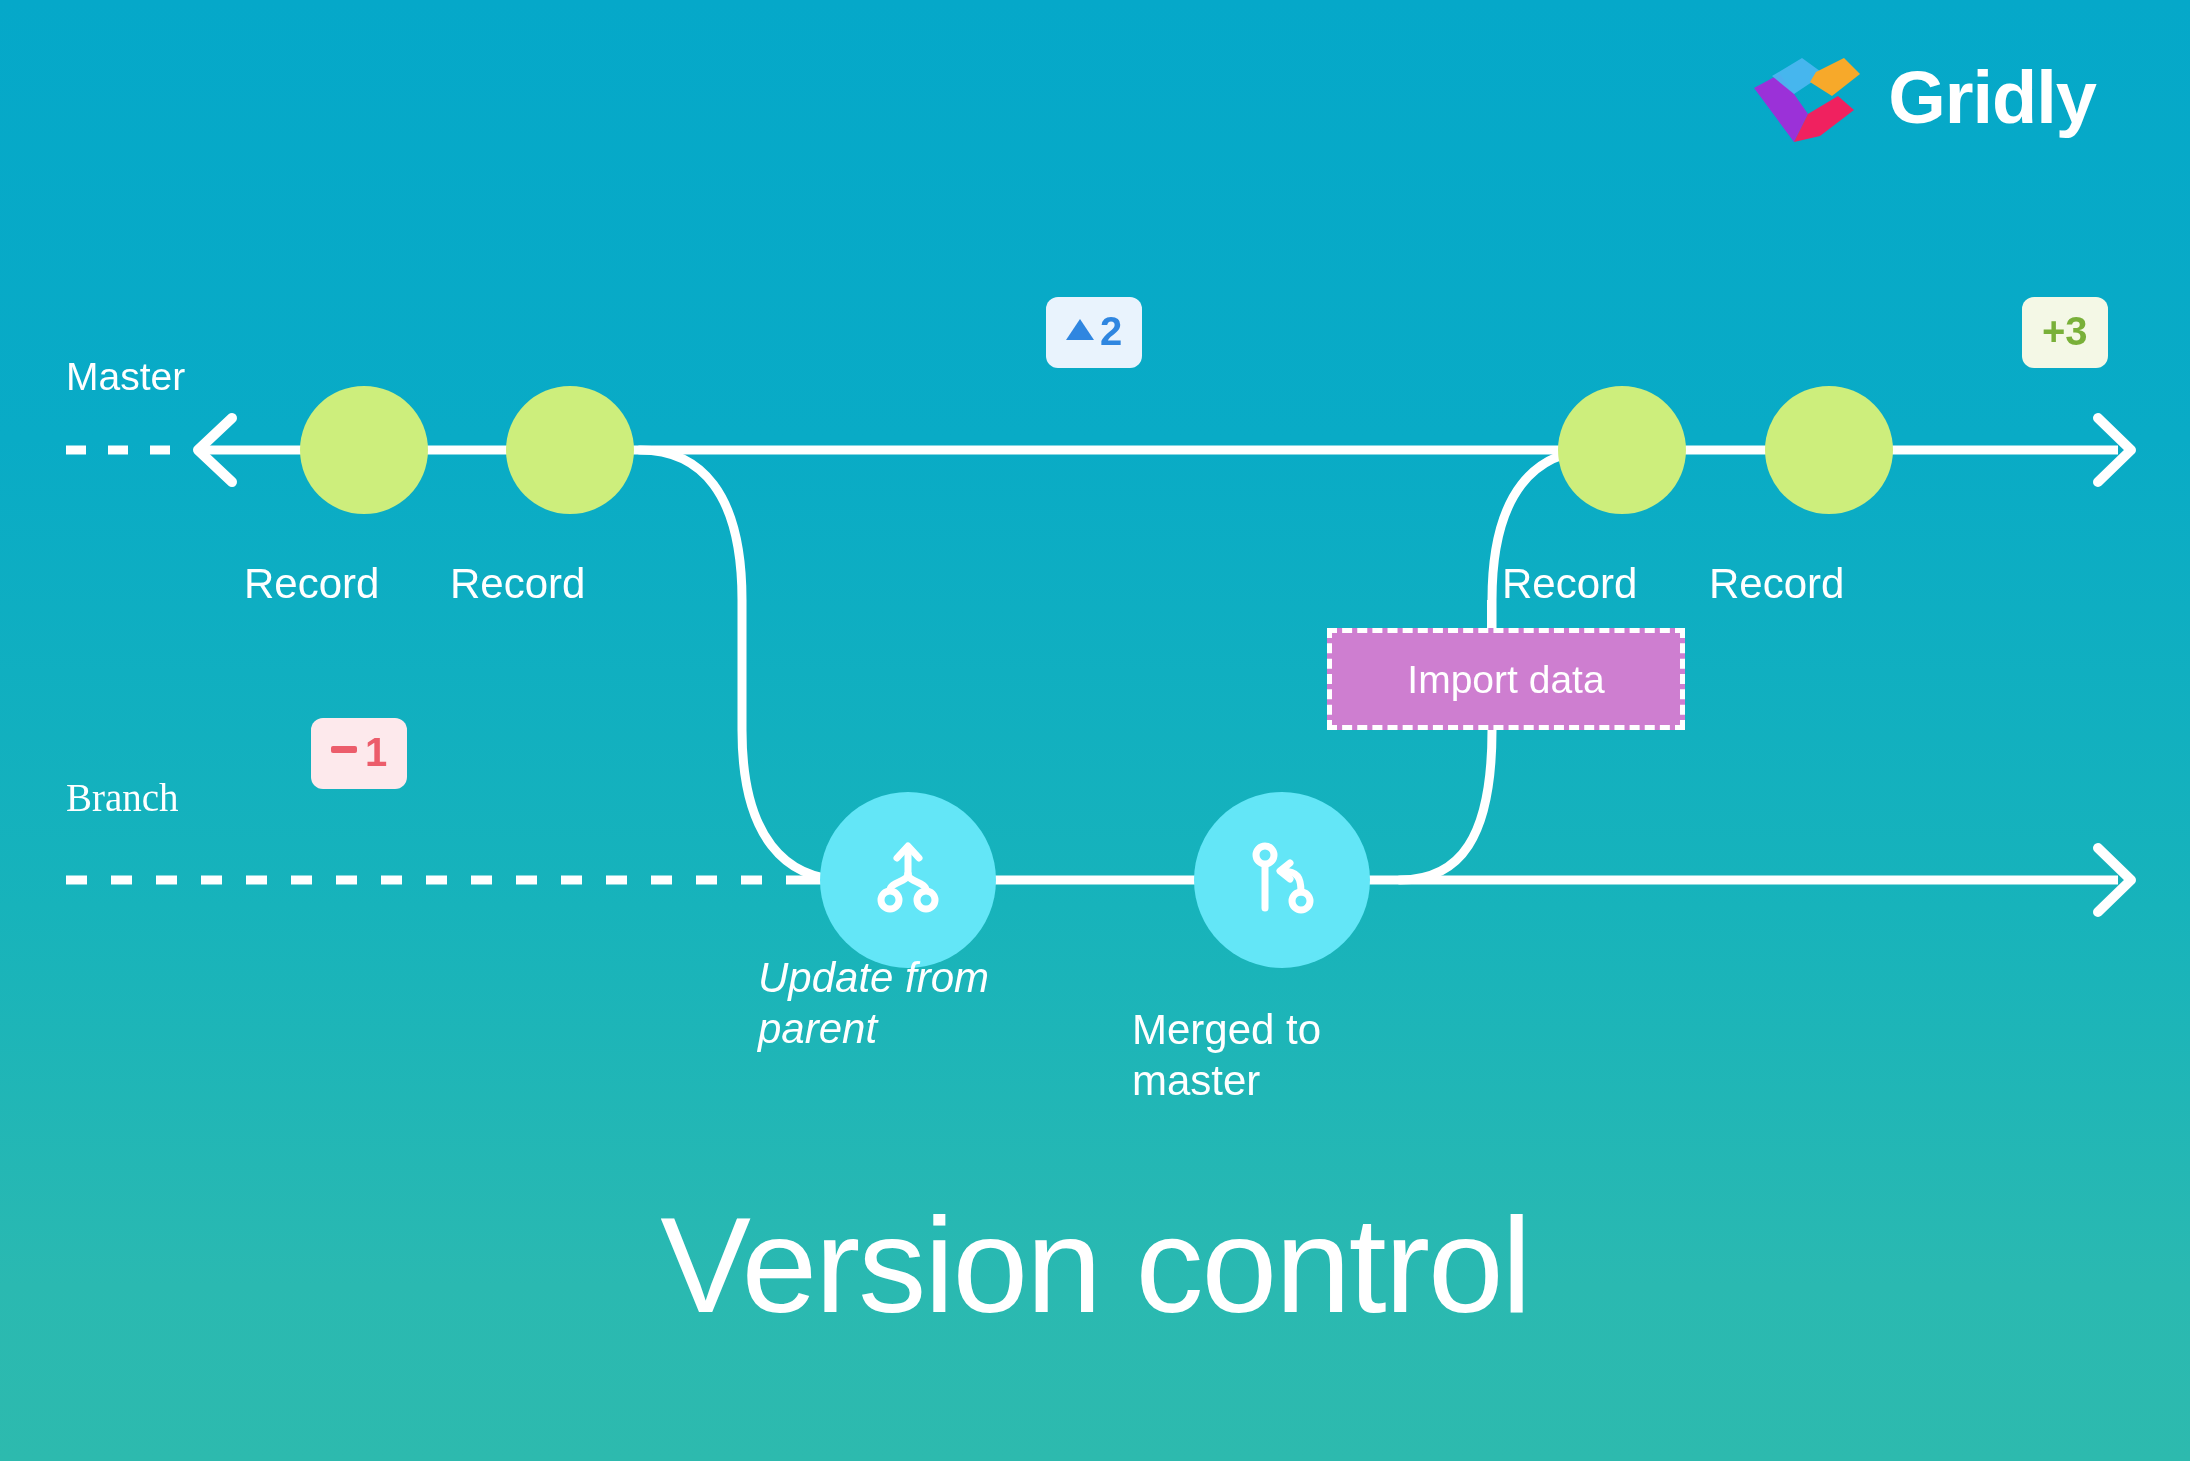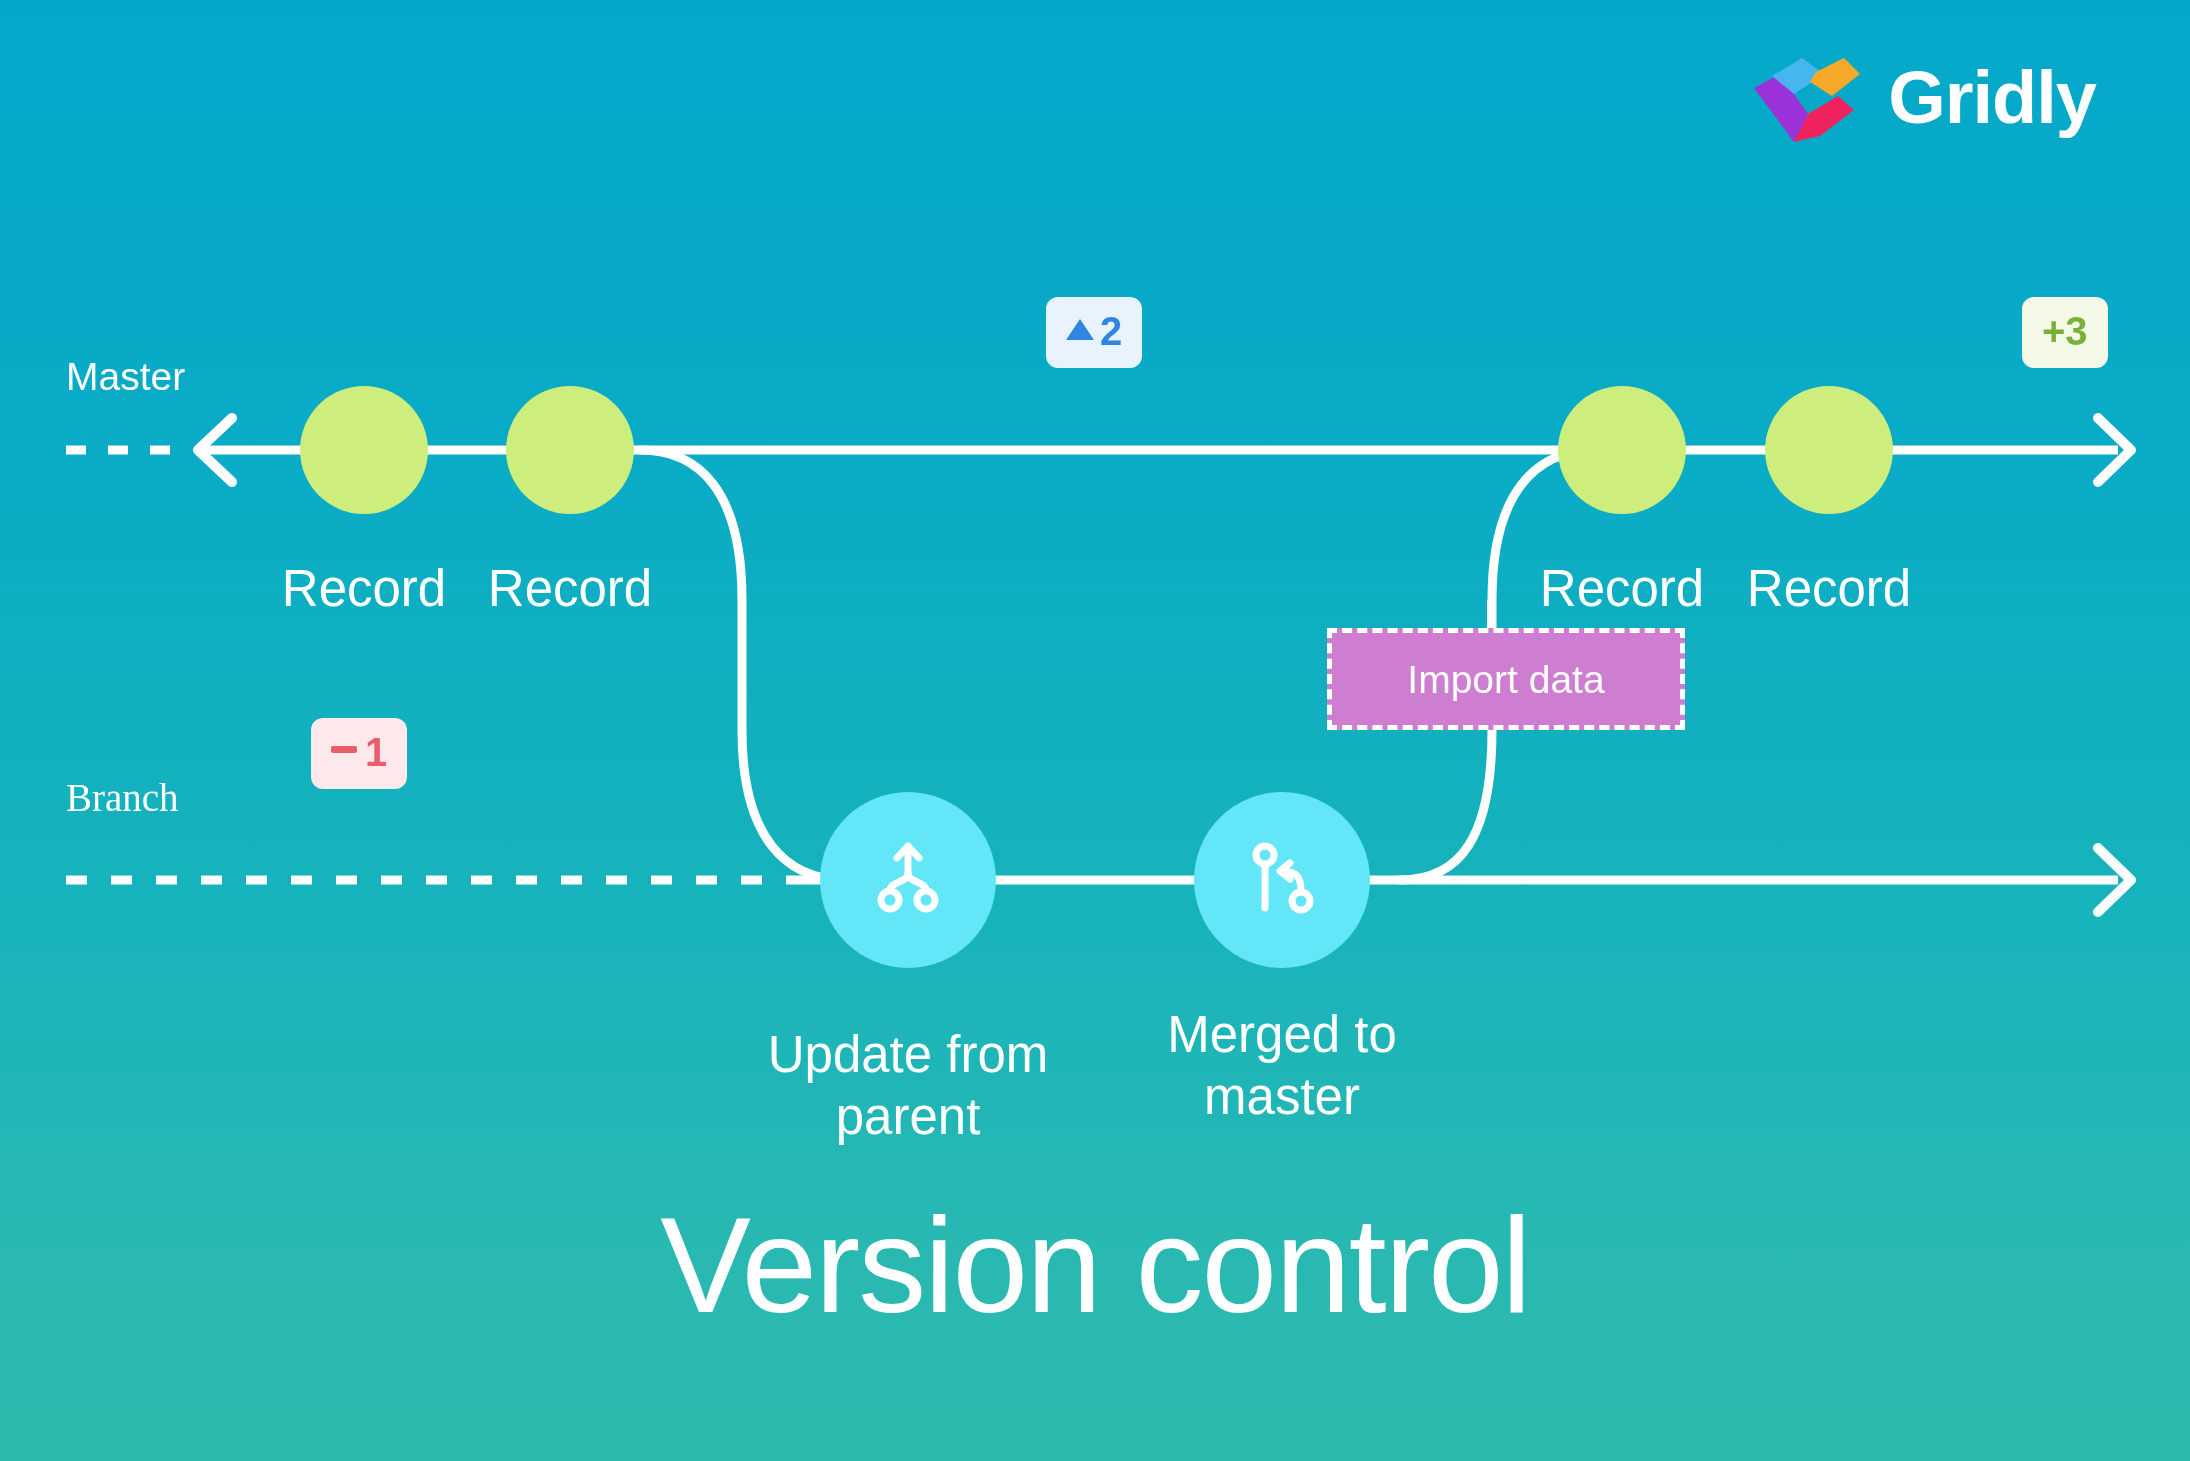--- a/index.html
+++ b/index.html
@@ -65,23 +65,22 @@
     width: 128px; height: 128px;
     background: #cdee7c;
   }
   .node.event {
     width: 176px; height: 176px;
     background: #63e6f7;
   }
   .node-caption {
     position: absolute;
     color: #ffffff;
-    font-size: 51px;
+    font-size: 42px;
     line-height: 1.22;
-    text-align: center;
     white-space: pre-line;
   }
 
   
   .badge {
     position: absolute;
     border-radius: 12px;
     font-size: 40px;
     font-weight: 700;
     line-height: 1;
@@ -220,21 +219,21 @@
           <path d="M36 36 L36 10"></path>
           <path d="M25 20 L36 8 L47 20"></path>
           <path d="M36 36 C36 44, 18 44, 18 52"></path>
           <path d="M36 36 C36 44, 54 44, 54 52"></path>
         </g>
         <circle cx="18" cy="62" r="9" fill="none" stroke="#ffffff" stroke-width="7"></circle>
         <circle cx="54" cy="62" r="9" fill="none" stroke="#ffffff" stroke-width="7"></circle>
       </svg>
     </span>
   </div>
-  <div class="node-caption" style="left:758px; top:1024px; width:300px;">Update from
+  <div class="node-caption" style="left:758px; top:952px; width:300px;font-style:italic;">Update from
 parent</div>
 
   <div class="node event" style="left:1194px; top:792px;">
     <span>
       <svg width="72" height="80" viewBox="0 0 72 80" xmlns="http://www.w3.org/2000/svg">
         <circle cx="19" cy="17" r="9" fill="none" stroke="#ffffff" stroke-width="7"></circle>
         <path d="M19 27 L19 70" fill="none" stroke="#ffffff" stroke-width="7" stroke-linecap="round"></path>
         <circle cx="55" cy="63" r="9" fill="none" stroke="#ffffff" stroke-width="7"></circle>
         <path d="M55 54 C55 40, 52 33, 36 33" fill="none" stroke="#ffffff" stroke-width="7" stroke-linecap="round"></path>
         <path d="M44 25 L34 33 L44 41" fill="none" stroke="#ffffff" stroke-width="7" stroke-linecap="round" stroke-linejoin="round"></path>

